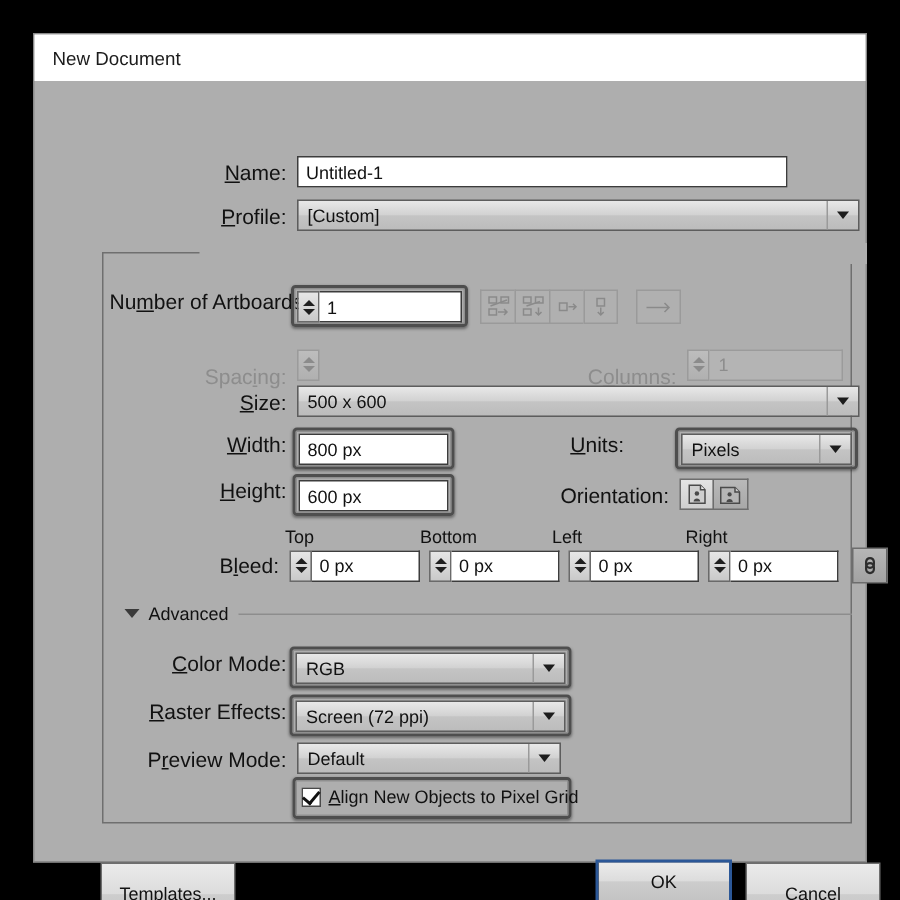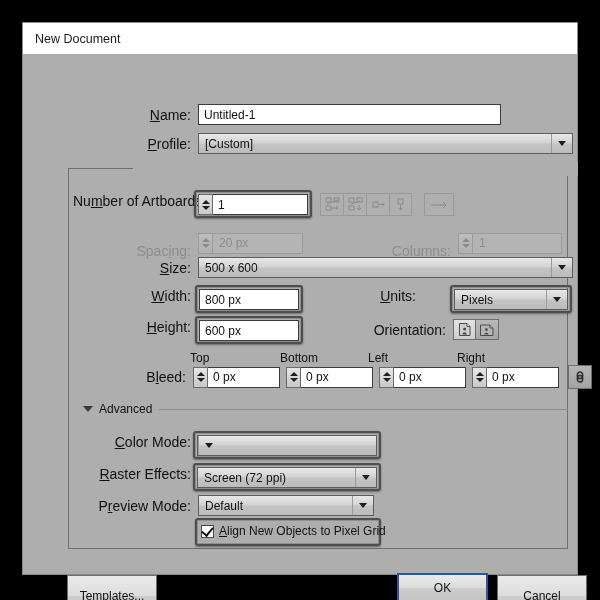--- a/index.html
+++ b/index.html
@@ -264,21 +264,21 @@
     <span class="title-text">New Document</span>
   </div>
 
   <div id="body">
 
     <div id="groupbox"></div>
     <div id="gb-gap"></div>
 
     <div class="row" style="left:110px; top:50px; width:440px;">
       <span class="lbl" style="width:58px;"><span class="u">N</span>ame:</span>
-      <div class="tfield" style="margin-left:7px; width:303px;">Untitled-1</div>
+      <div class="tfield" style="margin-left:7px; width:327px;">Untitled-1</div>
     </div>
 
     <div class="row" style="left:110px; top:79px; width:440px;">
       <span class="lbl" style="width:58px;"><span class="u">P</span>rofile:</span>
       <div class="combo" style="margin-left:7px; width:375px;">
         <span class="cval">[Custom]</span>
         <span class="carrow">
             <i class="tri-d"></i>
           </span>
       </div>
@@ -333,21 +333,20 @@
         </svg>
       </div>
     </div>
 
     <div class="row" style="left:60px; top:173px;">
       <span class="lbl dim" style="width:108px;">Spac<span class="u">i</span>ng:</span>
       <div class="spin dim" style="margin-left:7px;">
           <i class="su"></i>
           <i class="sd"></i>
         </div>
-      <div class="dimfield" style="width:90px; border-left:0;">20 px</div>
     </div>
     <div class="row" style="left:365px; top:173px;">
       <span class="lbl dim" style="width:63px;">C<span class="u">o</span>lumns:</span>
       <div class="spin dim" style="margin-left:7px;">
           <i class="su"></i>
           <i class="sd"></i>
         </div>
       <div class="dimfield" style="width:89px; border-left:0;">1</div>
     </div>
 
@@ -445,20 +444,21 @@
       <i class="twisty"></i>
       <span class="advlabel">Advanced</span>
       <span class="advline"></span>
     </div>
 
     <div class="row" style="left:60px; top:380px;">
       <span class="lbl" style="width:108px;"><span class="u">C</span>olor Mode:</span>
     </div>
     <div class="ring" style="left:170px; top:377px; width:188px; height:28px;"></div>
     <div class="combo" style="position:absolute; left:174px; top:381px; width:180px;">
+      <span class="cval">RGB</span>
       <span class="carrow">
           <i class="tri-d"></i>
         </span>
     </div>
 
     <div class="row" style="left:60px; top:412px;">
       <span class="lbl" style="width:108px;"><span class="u">R</span>aster Effects:</span>
     </div>
     <div class="ring" style="left:170px; top:409px; width:188px; height:28px;"></div>
     <div class="combo" style="position:absolute; left:174px; top:413px; width:180px;">

